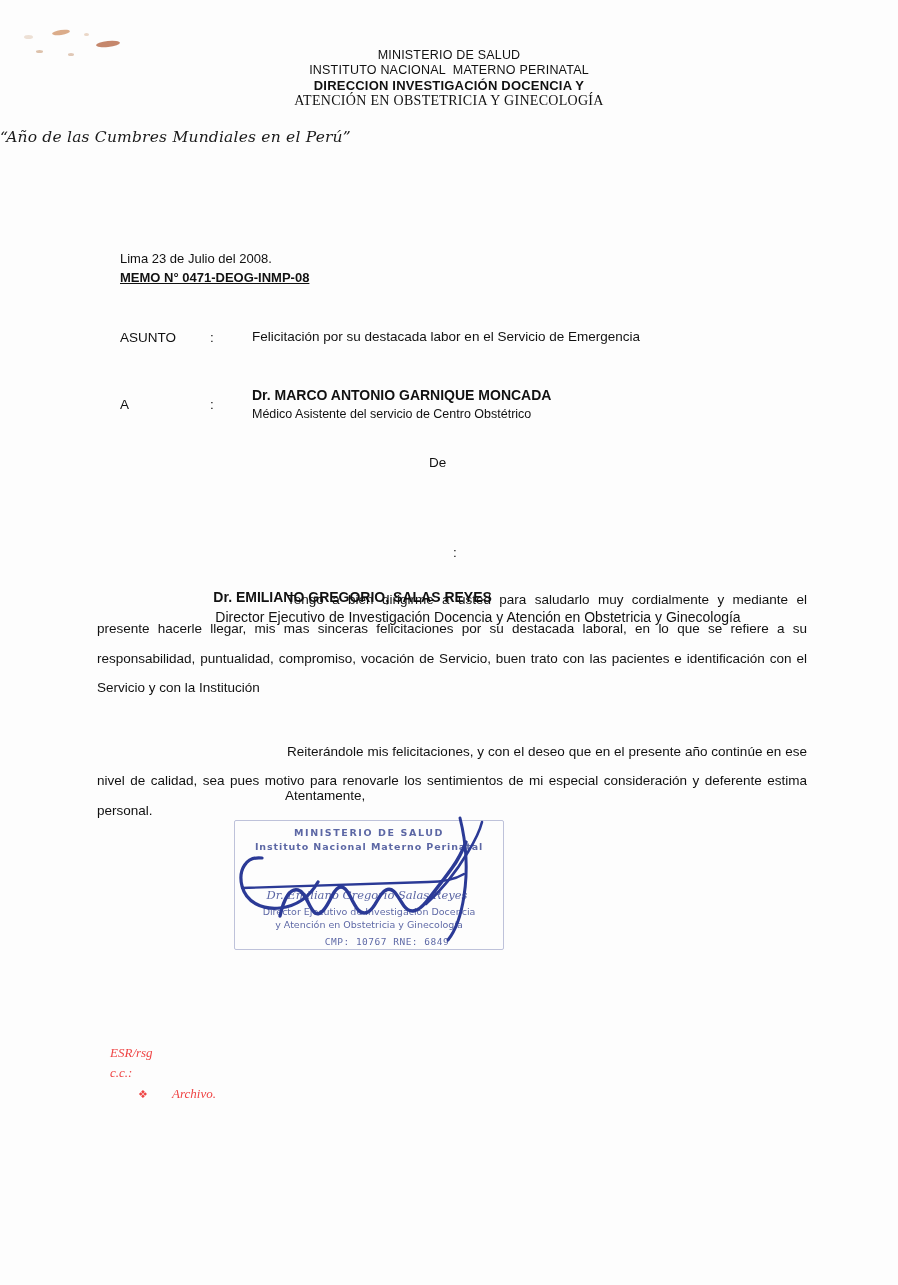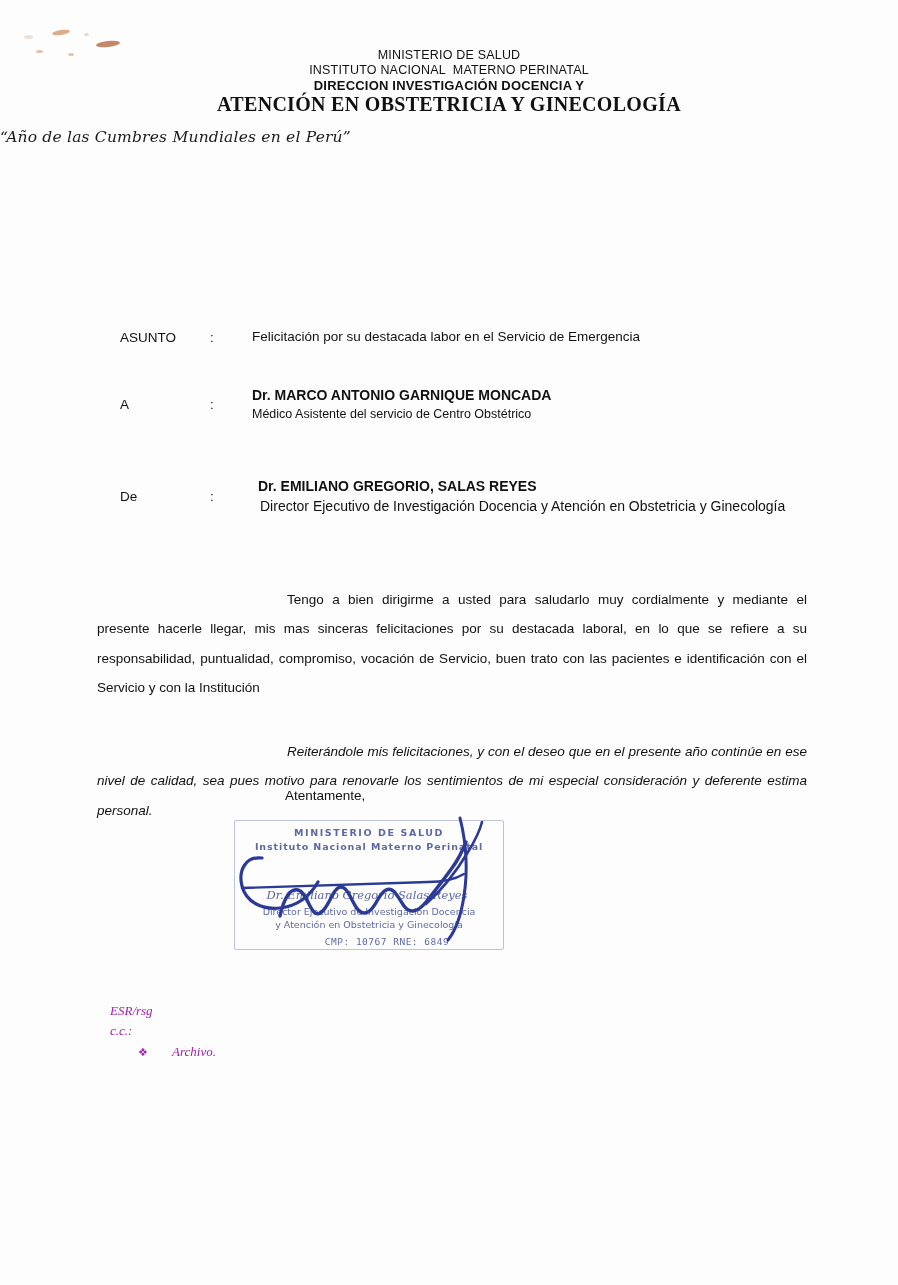--- a/index.html
+++ b/index.html
@@ -50,22 +50,22 @@
     font-size: 12.5px;
     font-weight: 400;
   }
   .lh-2 { white-space: pre; }
   .lh-3 {
     font-size: 13px;
     font-weight: 700;
   }
   .lh-4 {
     font-family: "Liberation Serif", serif;
-    font-size: 20px;
-    font-weight: 700;
+    font-size: 14px;
+    font-weight: 400;
     letter-spacing: .3px;
     text-align: center;
   }
 
   
   .slogan {
     position: absolute;
     left: 0; right: 0;
     top: 128px;
     font-family: "DejaVu Serif", serif;
@@ -108,21 +108,21 @@
   }
   .field-colon {
     width: 42px;
     flex: 0 0 42px;
     font-size: 13.5px;
   }
   .field-value { flex: 1 1 auto; }
 
   .row-asunto { top: 328px; }
   .row-a      { top: 385px; }
-  .row-de     { top: 476px; }
+  .row-de     { top: 455px; flex-direction: column; }
 
   .v-plain {
     font-size: 13.5px;
     line-height: 1.4;
   }
   .v-strong {
     font-size: 14px;
     font-weight: 700;
     line-height: 1.45;
   }
@@ -141,21 +141,21 @@
     top: 540px;
     margin-top: 45px;
   }
   .para {
     font-size: 13.5px;
     line-height: 2.18;
     text-align: justify;
     text-indent: 190px;
     margin: 0 0 34px 0;
   }
-  .para.p2 { text-indent: 190px; font-style: italic; }
+  .para.p2 { text-indent: 190px; }
 
   
   .closing {
     position: absolute;
     left: 285px;
     top: 788px;
     font-size: 13.5px;
   }
 
   
@@ -242,25 +242,25 @@
     position: absolute;
     left: -4px;
     top: -6px;
     pointer-events: none;
   }
 
   
   .footer {
     position: absolute;
     left: 110px;
-    top: 1001px;
+    top: 1043px;
     font-family: "Liberation Serif", serif;
     font-style: italic;
     font-size: 13px;
-    color: #a21caf;
+    color: #ef4444;
     line-height: 1.5;
   }
   .footer .cc-item {
     display: flex;
     align-items: baseline;
     margin-top: 2px;
     padding-left: 28px;
   }
   .cc-bullet {
     font-family: "DejaVu Sans", sans-serif;
@@ -284,20 +284,24 @@
 
   <div class="letterhead">
     <div class="lh-line lh-1">MINISTERIO DE SALUD</div>
     <div class="lh-line lh-2">INSTITUTO NACIONAL  MATERNO PERINATAL</div>
     <div class="lh-line lh-3">DIRECCION INVESTIGACIÓN DOCENCIA Y</div>
     <div class="lh-line lh-4">ATENCIÓN EN OBSTETRICIA Y GINECOLOGÍA</div>
   </div>
 
   <div class="slogan">“Año de las Cumbres Mundiales en el Perú”</div>
 
+  <div class="date-block">
+    <div class="date-line">Lima 23 de Julio del 2008.</div>
+    <div><span class="memo-no">MEMO N° 0471-DEOG-INMP-08</span></div>
+  </div>
 
   <div class="field-row row-asunto">
     <div class="field-label">ASUNTO</div>
     <div class="field-colon">:</div>
     <div class="field-value">
       <div class="v-plain">Felicitación por su destacada labor en el Servicio de Emergencia</div>
     </div>
   </div>
 
   <div class="field-row row-a">

